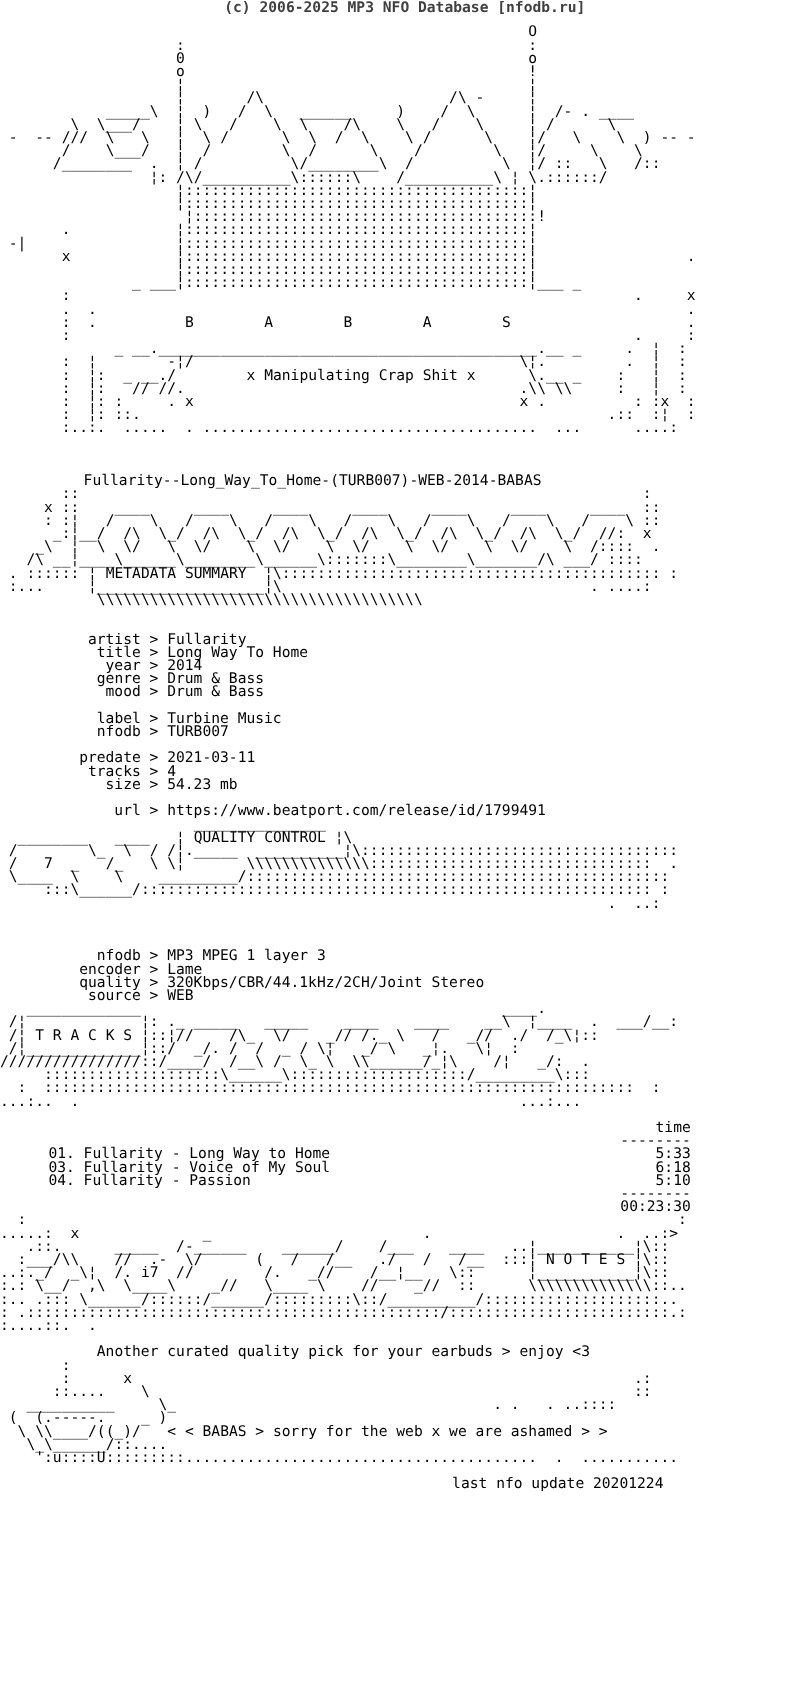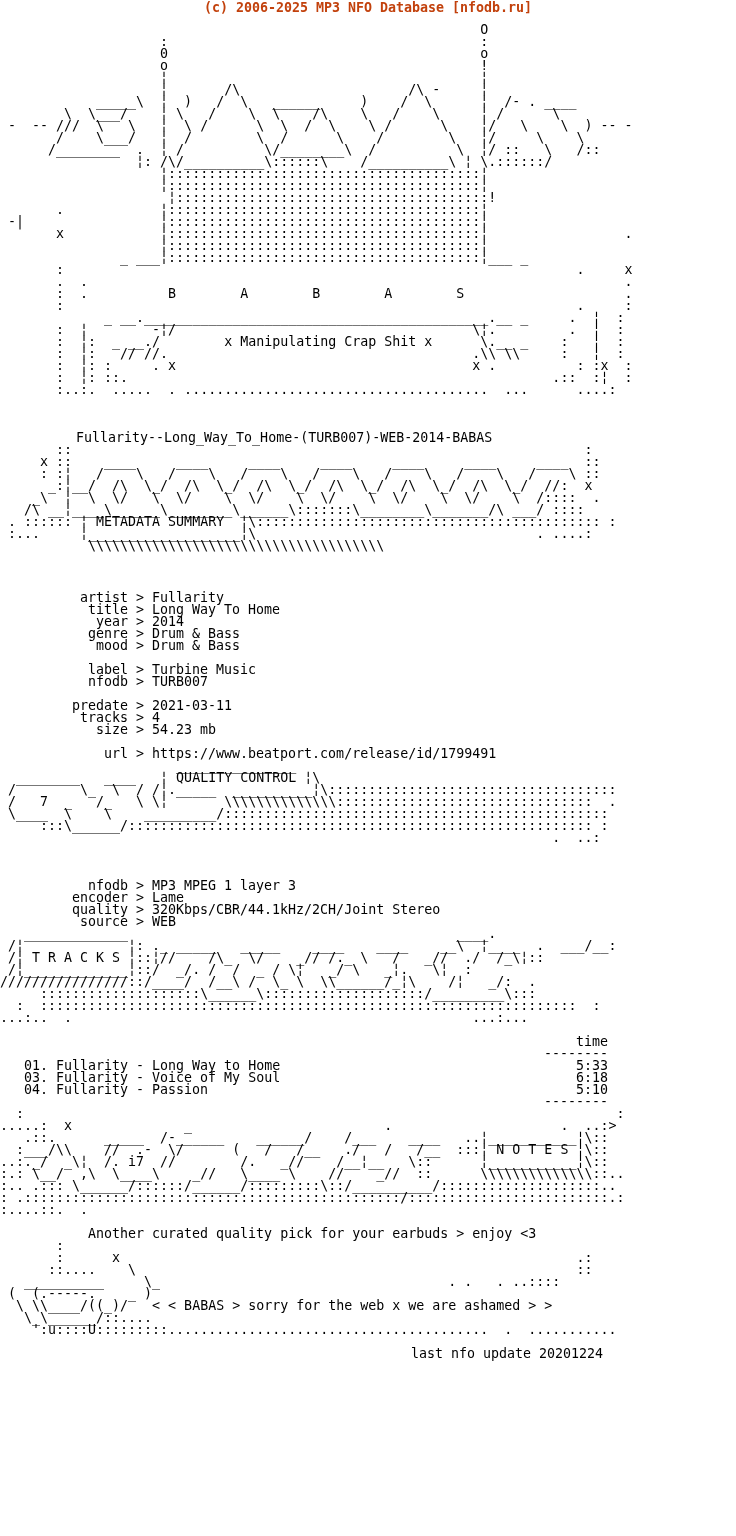--- a/index.html
+++ b/index.html
@@ -1,41 +1,41 @@
 <!DOCTYPE html>
 <html><head>
 <meta charset="utf-8">
 <style>
   html,body{margin:0;padding:0;background:#ffffff;}
   body{width:736px;min-height:1536px;overflow:hidden;color:#000;
        font-family:"DejaVu Sans Mono",monospace;}
   .banner{height:24px;text-align:center;color:#f00;
           font:bold 13.3px/16px "DejaVu Sans Mono",monospace;white-space:pre;}
   pre.art{margin:0;font:13.3px/12px "DejaVu Sans Mono",monospace;white-space:pre;}
-  .m36{margin-top:36px}.m24{margin-top:40px}.m12{margin-top:12px}
+  .m36{margin-top:36px}.m24{margin-top:24px}.m12{margin-top:12px}
   .line{height:12px;font:13.3px/12px "DejaVu Sans Mono",monospace;white-space:pre;}
   .release{padding-left:76px;}
   .kv{font:13.3px/12px "DejaVu Sans Mono",monospace;}
   .kvrow{height:12px;white-space:pre;}
   .k{display:inline-block;width:128px;text-align:right;}
   .gt{display:inline-block;width:24px;text-align:center;}
   .v{display:inline;}
   .gap{margin-top:12px;}
-  .tl{width:608px;font:13.3px/12px "DejaVu Sans Mono",monospace;}
+  .tl{width:608px;font:13.3px/12px "DejaVu Sans Mono",monospace;padding-left:20px;}
   .trow{position:relative;height:12px;white-space:pre;}
   .tleft{position:absolute;left:24px;top:0;}
   .tnum{display:inline-block;width:32px;}
   .tright{position:absolute;right:0;top:0;}
   .notesline{padding-left:88px;}
   .lastupd{padding-left:400px;margin-left:11px;}
 </style>
 </head>
 <body>
 
-<div class="banner" style="color: #c2410c;">(c) 2006-2025 MP3 NFO Database [nfodb.ru]</div>
+<div class="banner" style="color: #404040;">(c) 2006-2025 MP3 NFO Database [nfodb.ru]</div>
 
 <pre class="art">                                                            O
                     :                                       :
                     0                                       o
                     o                                       !
                     ¦                                       ¦
                     ¦       /\                     /\ -     ¦
             _____\  ¦  )   /  \   ______     )    /  \      ¦  /- . ____
         \  \___/    ¦ \   /    \  \    /\    \   /    \     ¦ /      \
  -  -- ///  \   \   ¦  \ /      \  \  /  \    \ /      \    ¦/   \    \  ) -- -
@@ -112,20 +112,21 @@
   :  :::::::::::::::::::::::::::::::::::::::::::::::::::::::::::::::::::  :
 ...:..  .                                                  ...:...</pre>
 
 <div class="tl m12">
   <div class="trow"><span class="tright">time</span></div>
   <div class="trow"><span class="tright">--------</span></div>
   <div class="trow"><span class="tleft"><span class="tnum">01.</span><span>Fullarity - Long Way to Home</span></span><span class="tright">5:33</span></div>
   <div class="trow"><span class="tleft"><span class="tnum">03.</span><span>Fullarity - Voice of My Soul</span></span><span class="tright">6:18</span></div>
   <div class="trow"><span class="tleft"><span class="tnum">04.</span><span>Fullarity - Passion</span></span><span class="tright">5:10</span></div>
   <div class="trow"><span class="tright">--------</span></div>
+  <div class="trow"><span class="tright">00:23:30</span></div>
 </div>
 
 <pre class="art m12">  :                                                                          :
 .....:  x              _                        .                     .  ..:&gt;
    .::.      _____  /-______    ______/    /___    ____   ..¦___________¦\::
   :___/\\    //  .-  \/      (   /   /__   ./   /   /__  :::¦ N O T E S ¦\::
 ..:._/  _\¦  /. i7  //        /.   _//    /__¦__   \::      ¦___________¦\::
 :.: \__/  ,\  \____\    _//   \____ \    //    _//  ::      \\\\\\\\\\\\\\::..
 :.. .::: \______/::::::/______/:::::::::\::/__________/::::::::::::::::::::..
 : .:::::::::::::::::::::::::::::::::::::::::::::::/:::::::::::::::::::::::::.:

